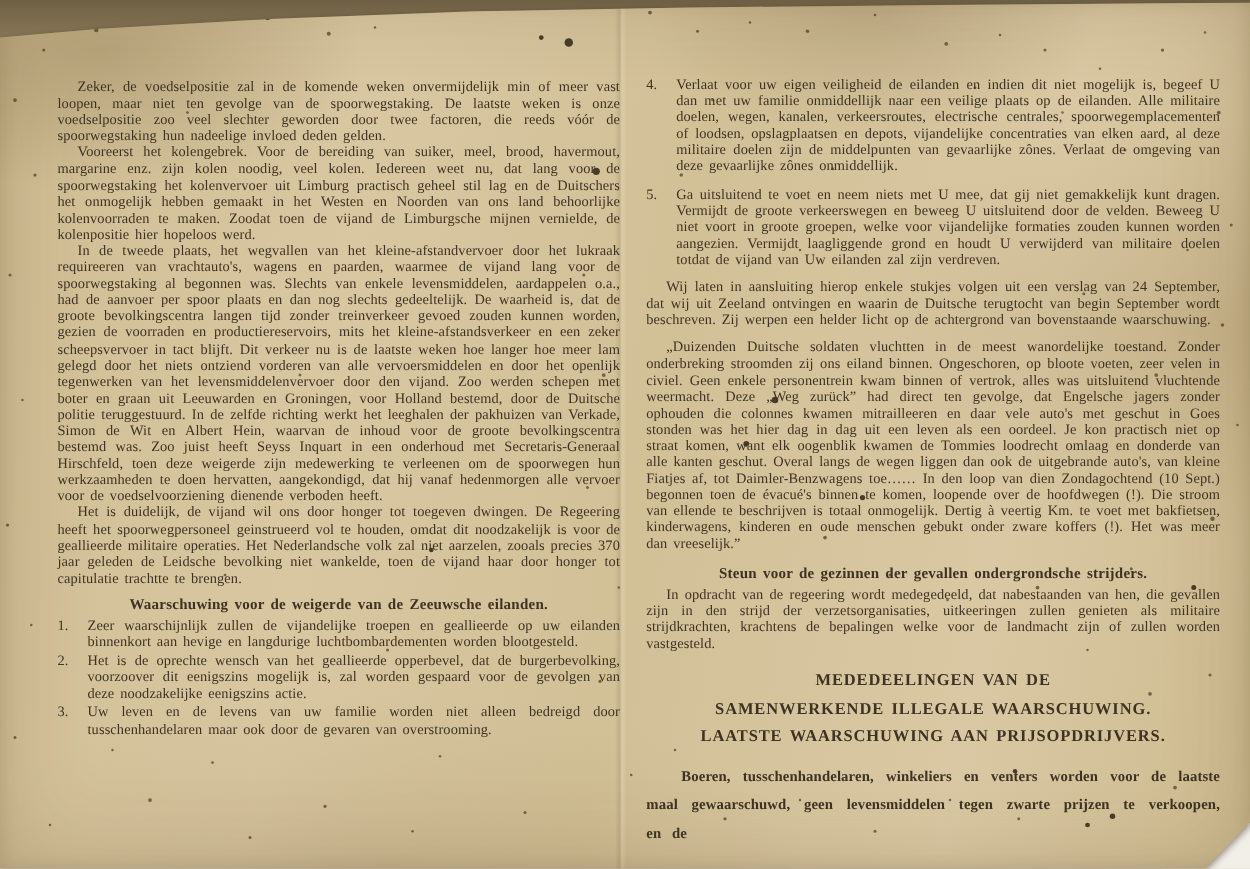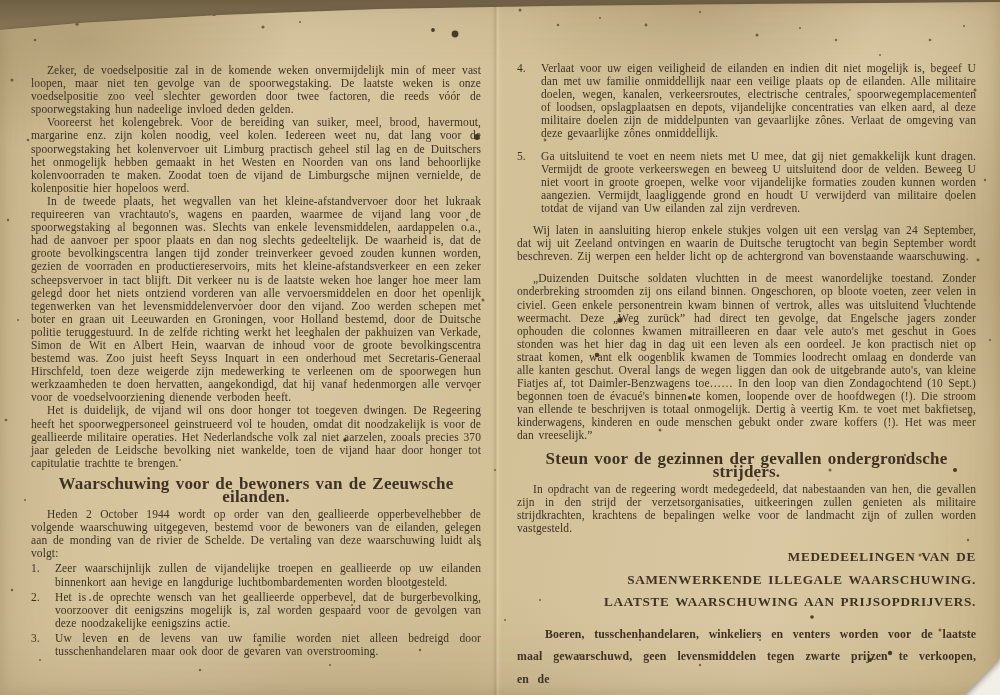--- a/index.html
+++ b/index.html
@@ -38,34 +38,34 @@
   .fold-line{
     position:absolute;left:492px;top:0;bottom:0;width:9px;pointer-events:none;
     background:linear-gradient(90deg,transparent 0%,rgba(105,85,48,.16) 40%,
                rgba(240,230,200,.30) 62%,transparent 100%);
   }
   .speckles{position:absolute;inset:0;pointer-events:none;}
   .col{
     position:absolute;color:#3e3323;text-align:justify;
     font-size:11.5px;line-height:13.1px;letter-spacing:.1px;word-spacing:1.7px;
   }
-  .col-left{left:31px;top:64px;width:450px;}
+  .col-left{left:46px;top:64px;width:450px;}
   .col-right{left:517px;top:60px;width:459px;}
   p{margin:0;}
   .para{text-indent:16px;}
   .h-small{
     font-weight:bold;text-align:center;text-indent:0;
-    margin:7px 0 5px;font-size:17px;letter-spacing:.2px;
+    margin:7px 0 5px;font-size:12px;letter-spacing:.2px;
   }
   .li{display:flex;margin-top:2px;}
   .li .num{flex:0 0 24px;}
   .li .body{flex:1;text-align:justify;}
   .gap-top{margin-top:9px;}
   .caps-block{
-    font-weight:bold;text-align:right;font-size:13.2px;line-height:22.5px;
+    font-weight:bold;text-align:center;font-size:13.2px;line-height:22.5px;
     letter-spacing:.7px;margin:11px 0 9px;word-spacing:2px;
   }
   .para-wide{
     font-weight:bold;text-indent:28px;line-height:22.5px;
     word-spacing:5.5px;font-size:11.8px;margin-top:4px;
   }
 </style>
 </head>
 <body>
 
@@ -169,22 +169,21 @@
     </g>
   </svg>
 
   <div class="fold-line"></div>
 
   <div class="col col-left">
     <p class="para">Zeker, de voedselpositie zal in de komende weken onvermijdelijk min of meer vast loopen, maar niet ten gevolge van de spoorwegstaking. De laatste weken is onze voedselpositie zoo veel slechter geworden door twee factoren, die reeds vóór de spoorwegstaking hun nadeelige invloed deden gelden.</p>
     <p class="para">Vooreerst het kolengebrek. Voor de bereiding van suiker, meel, brood, havermout, margarine enz. zijn kolen noodig, veel kolen. Iedereen weet nu, dat lang voor de spoorwegstaking het kolenvervoer uit Limburg practisch geheel stil lag en de Duitschers het onmogelijk hebben gemaakt in het Westen en Noorden van ons land behoorlijke kolenvoorraden te maken. Zoodat toen de vijand de Limburgsche mijnen vernielde, de kolenpositie hier hopeloos werd.</p>
     <p class="para">In de tweede plaats, het wegvallen van het kleine-afstandvervoer door het lukraak requireeren van vrachtauto's, wagens en paarden, waarmee de vijand lang voor de spoorwegstaking al begonnen was. Slechts van enkele levensmiddelen, aardappelen o.a., had de aanvoer per spoor plaats en dan nog slechts gedeeltelijk. De waarheid is, dat de groote bevolkingscentra langen tijd zonder treinverkeer gevoed zouden kunnen worden, gezien de voorraden en productiereservoirs, mits het kleine-afstandsverkeer en een zeker scheepsvervoer in tact blijft. Dit verkeer nu is de laatste weken hoe langer hoe meer lam gelegd door het niets ontziend vorderen van alle vervoersmiddelen en door het openlijk tegenwerken van het levensmiddelenvervoer door den vijand. Zoo werden schepen met boter en graan uit Leeuwarden en Groningen, voor Holland bestemd, door de Duitsche politie teruggestuurd. In de zelfde richting werkt het leeghalen der pakhuizen van Verkade, Simon de Wit en Albert Hein, waarvan de inhoud voor de groote bevolkingscentra bestemd was. Zoo juist heeft Seyss Inquart in een onderhoud met Secretaris-Generaal Hirschfeld, toen deze weigerde zijn medewerking te verleenen om de spoorwegen hun werkzaamheden te doen hervatten, aangekondigd, dat hij vanaf hedenmorgen alle vervoer voor de voedselvoorziening dienende verboden heeft.</p>
     <p class="para">Het is duidelijk, de vijand wil ons door honger tot toegeven dwingen. De Regeering heeft het spoorwegpersoneel geinstrueerd vol te houden, omdat dit noodzakelijk is voor de geallieerde militaire operaties. Het Nederlandsche volk zal niet aarzelen, zooals precies 370 jaar geleden de Leidsche bevolking niet wankelde, toen de vijand haar door honger tot capitulatie trachtte te brengen.</p>
-    <p class="h-small">Waarschuwing voor de bewoners van de Zeeuwsche eilanden.</p>
-    <p class="para">Heden 2 October 1944 wordt op order van den geallieerde opperbevelhebber de volgende waarschuwing uitgegeven, bestemd voor de bewoners van de eilanden, gelegen aan de monding van de rivier de Schelde. De vertaling van deze waarschuwing luidt als volgt:</p>
+    <p class="h-small">Waarschuwing voor de weigerde van de Zeeuwsche eilanden.</p>
     <div class="li">
       <span class="num">1.</span>
       <span class="body">Zeer waarschijnlijk zullen de vijandelijke troepen en geallieerde op uw eilanden binnenkort aan hevige en langdurige luchtbombardementen worden blootgesteld.</span>
     </div>
     <div class="li">
       <span class="num">2.</span>
       <span class="body">Het is de oprechte wensch van het geallieerde opperbevel, dat de burgerbevolking, voorzoover dit eenigszins mogelijk is, zal worden gespaard voor de gevolgen van deze noodzakelijke eenigszins actie.</span>
     </div>
     <div class="li">
       <span class="num">3.</span>

